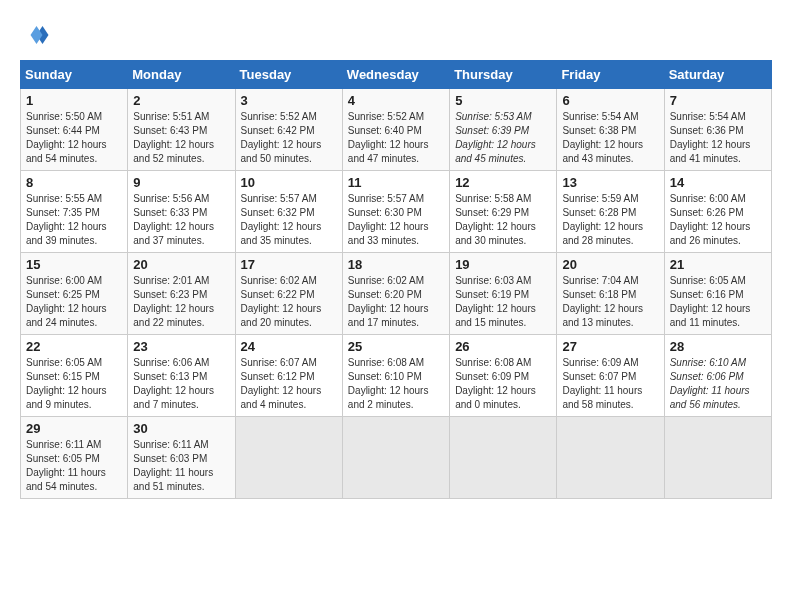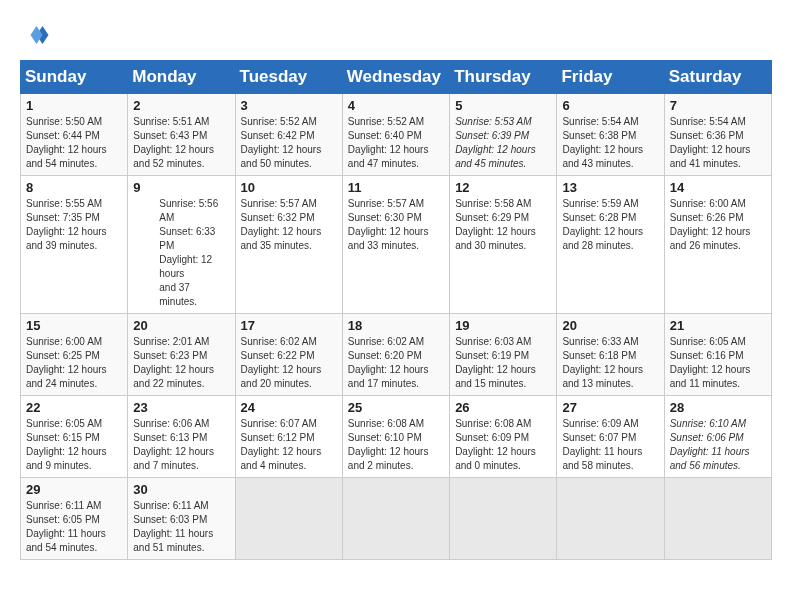--- a/index.html
+++ b/index.html
@@ -47,21 +47,21 @@
     table {
       width: 100%;
       border-collapse: collapse;
       font-size: 11px;
     }
     thead tr th {
       background-color: #2a6ebb;
       color: white;
       padding: 6px 4px;
       text-align: left;
-      font-size: 17px;
+      font-size: 13px;
       font-weight: bold;
       border: 1px solid #2a6ebb;
     }
     tbody tr td {
       border: 1px solid #ccc;
       padding: 4px 5px;
       vertical-align: top;
       width: calc(100% / 7);
       height: 80px;
       background: #fff;
@@ -172,21 +172,21 @@
       <tr>
         <td>
           <span class="day-num">8</span>
           <div class="day-detail" style="white-space: pre-line;">Sunrise: 5:55 AM
 Sunset: 7:35 PM
 Daylight: 12 hours
 and 39 minutes.</div>
         </td>
         <td>
           <span class="day-num">9</span>
-          <div class="day-detail" style="white-space: pre-line; margin-left: 26px;">Sunrise: 5:56 AM
+          <div class="day-detail" style="white-space: pre-line;">Sunrise: 5:56 AM
 Sunset: 6:33 PM
 Daylight: 12 hours
 and 37 minutes.</div>
         </td>
         <td>
           <span class="day-num">10</span>
           <div class="day-detail" style="white-space: pre-line;">Sunrise: 5:57 AM
 Sunset: 6:32 PM
 Daylight: 12 hours
 and 35 minutes.</div>
@@ -251,21 +251,21 @@
         </td>
         <td>
           <span class="day-num">19</span>
           <div class="day-detail" style="white-space: pre-line;">Sunrise: 6:03 AM
 Sunset: 6:19 PM
 Daylight: 12 hours
 and 15 minutes.</div>
         </td>
         <td>
           <span class="day-num">20</span>
-          <div class="day-detail" style="white-space: pre-line;">Sunrise: 6:33 AM
+          <div class="day-detail" style="white-space: pre-line;">Sunrise: 7:04 AM
 Sunset: 6:18 PM
 Daylight: 12 hours
 and 13 minutes.</div>
         </td>
         <td>
           <span class="day-num">21</span>
           <div class="day-detail" style="white-space: pre-line;">Sunrise: 6:05 AM
 Sunset: 6:16 PM
 Daylight: 12 hours
 and 11 minutes.</div>

